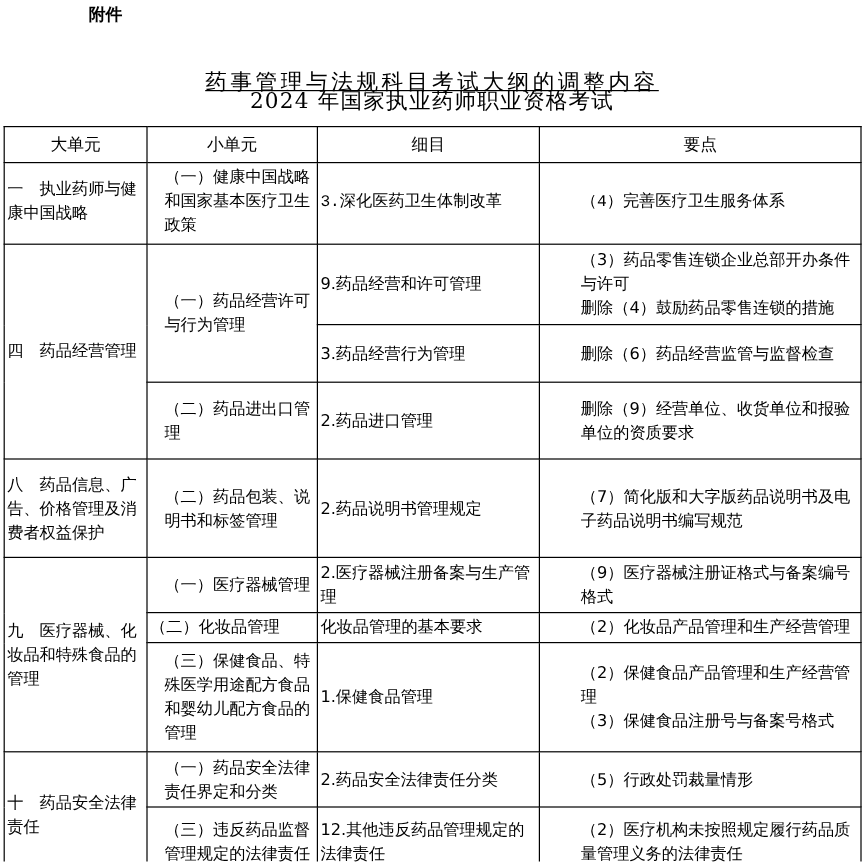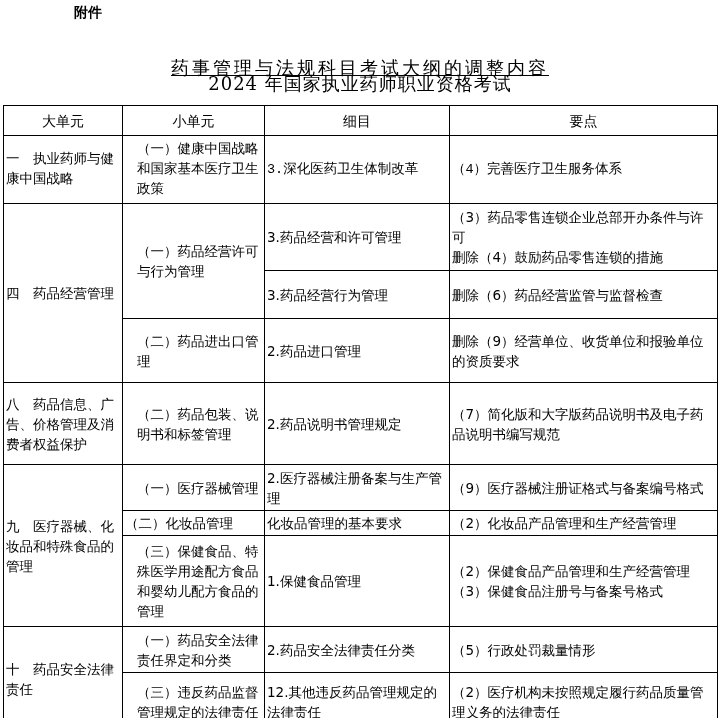--- a/index.html
+++ b/index.html
@@ -57,21 +57,21 @@
       font-weight: normal;
       text-align: center;
       font-size: 14px;
       height: 27px;
       margin-top: 32px;
     }
     col.c1 { width: 119px; }
     col.c2 { width: 142px; }
     col.c3 { width: 185px; }
     col.c4 { width: 268px; }
-    .line { display: block; }
+    .line { display: block; margin-left: 32px; }
     .indent { padding-left: 14px !important; }
   </style>
 </head>
 <body>
 
 <div class="attachment">附件</div>
 <div class="title t1">2024 年国家执业药师职业资格考试</div>
 <div class="title t2">药事管理与法规科目考试大纲的调整内容</div>
 
 <table class="outline">
@@ -96,21 +96,21 @@
       <td class="indent">（一）健康中国战略和国家基本医疗卫生政策</td>
       <td>3.深化医药卫生体制改革</td>
       <td>
         <span class="line">（4）完善医疗卫生服务体系</span>
       </td>
     </tr>
 
     <tr style="height:67px;">
       <td rowspan="3">四　药品经营管理</td>
       <td rowspan="2" class="indent">（一）药品经营许可与行为管理</td>
-      <td>3.药品经营和许可管理</td>
+      <td>9.药品经营和许可管理</td>
       <td>
         <span class="line">（3）药品零售连锁企业总部开办条件与许可</span>
         <span class="line">删除（4）鼓励药品零售连锁的措施</span>
       </td>
     </tr>
     <tr style="height:48px;">
       <td>3.药品经营行为管理</td>
       <td>
         <span class="line">删除（6）药品经营监管与监督检查</span>
       </td>

